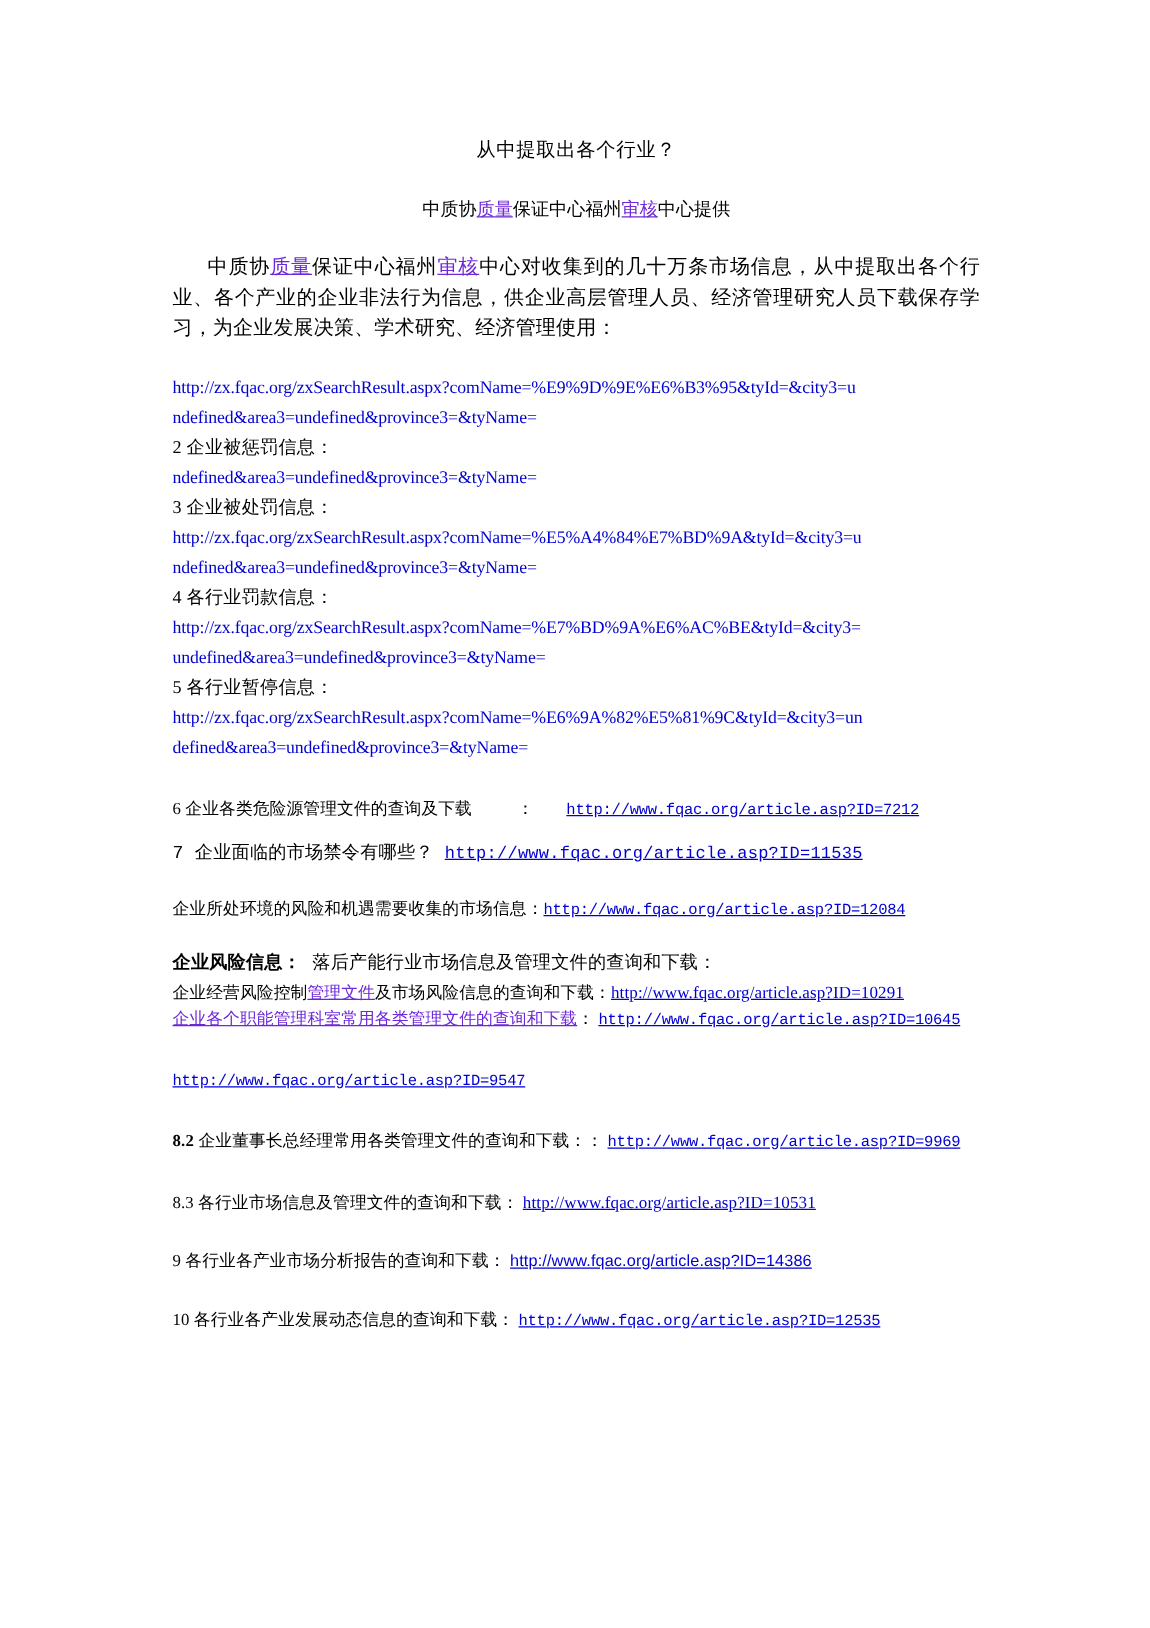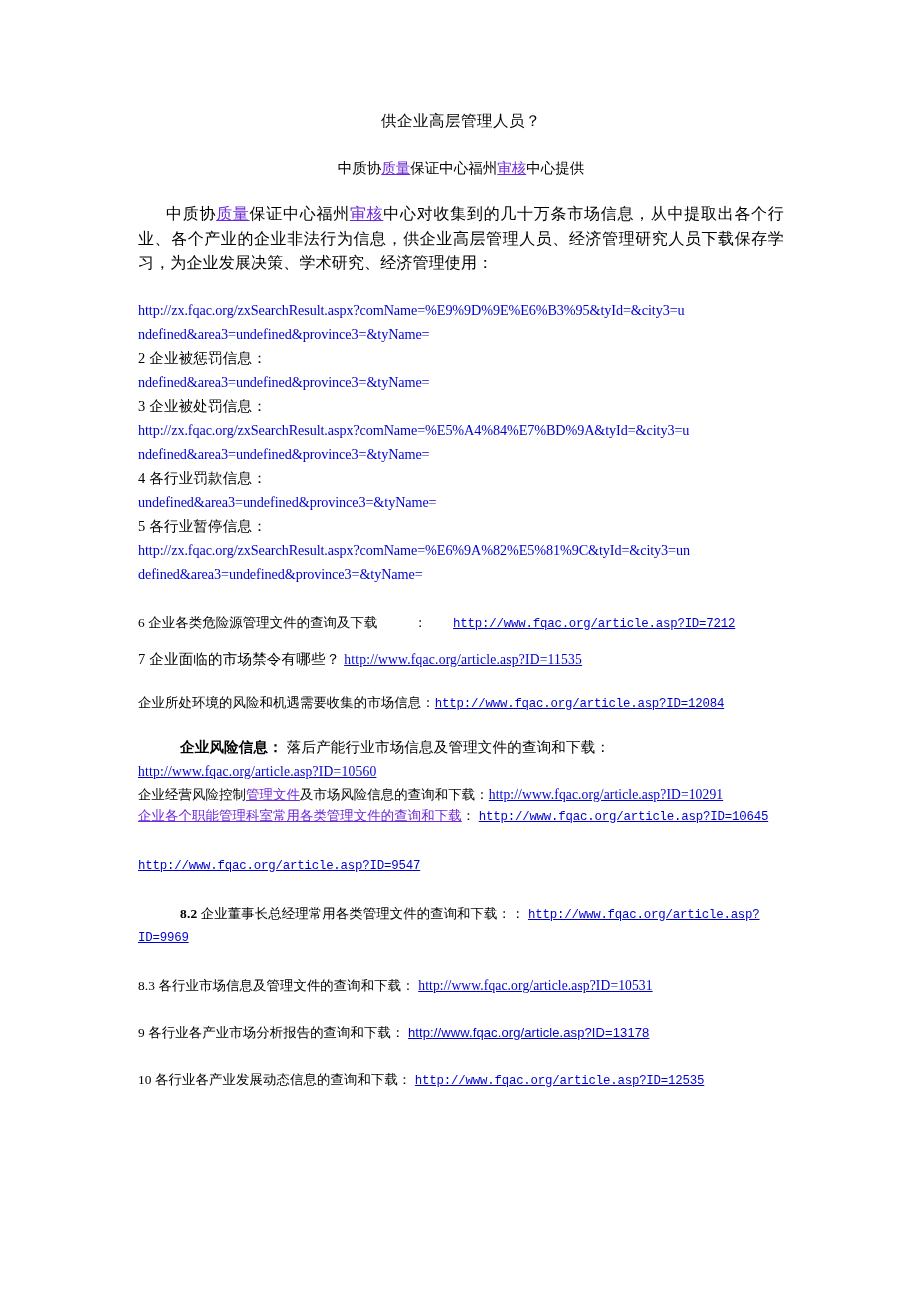--- a/index.html
+++ b/index.html
@@ -96,41 +96,42 @@
     font-size: 13.6px;
     color: #0000d0;
     text-decoration: underline;
   }
 
   .row {
     font-size: 14.5px;
     line-height: 24px;
     margin: 0;
     letter-spacing: 0.2px;
+    font-family: Liberation Mono, monospace;
   }
   .row-sm {
     font-size: 13.4px;
     line-height: 21px;
     margin: 0;
     letter-spacing: 0.1px;
   }
-  .bold { font-weight: bold; margin-left: 42px; }
+  .bold { font-weight: bold; }
 
   .gap-wide { display: inline-block; width: 36px; }
   .gap-mid  { display: inline-block; width: 26px; }
 
   .num { letter-spacing: 0.2px; text-align: center; }
 </style>
 </head>
 <body>
 
 <div class="page">
   <div class="content">
 
-    <div class="doc-title">供企业高层管理人员？</div>
+    <div class="doc-title">从中提取出各个行业？</div>
 
     <div class="doc-subtitle">
       <span>中质协</span><span class="lnk-inline">质量</span><span>保证中心福州</span><span class="lnk-inline">审核</span><span>中心提供</span>
     </div>
 
     <div class="intro">
       <span>中质协</span><span class="lnk-inline">质量</span><span>保证中心福州</span><span class="lnk-inline">审核</span><span>中心对收集到的几十万条市场信息，从中提取出各个行业、各个产业的企业非法行为信息，供企业高层管理人员、经济管理研究人员下载保存学习，为企业发展决策、学术研究、经济管理使用：</span>
     </div>
 
     <div class="url-serif">
@@ -144,20 +145,21 @@
       </div>
 
     <div class="item-label">3  企业被处罚信息：</div>
     <div class="url-serif">
         <span class="seg">http://zx.fqac.org/zxSearchResult.aspx?comName=%E5%A4%84%E7%BD%9A&amp;tyId=&amp;city3=u</span>
         <span class="seg">ndefined&amp;area3=undefined&amp;province3=&amp;tyName=</span>
       </div>
 
     <div class="item-label">4  各行业罚款信息：</div>
     <div class="url-serif">
+        <span class="seg">http://zx.fqac.org/zxSearchResult.aspx?comName=%E7%BD%9A%E6%AC%BE&amp;tyId=&amp;city3=</span>
         <span class="seg">undefined&amp;area3=undefined&amp;province3=&amp;tyName=</span>
       </div>
 
     <div class="item-label">5  各行业暂停信息：</div>
     <div class="url-serif">
         <span class="seg">http://zx.fqac.org/zxSearchResult.aspx?comName=%E6%9A%82%E5%81%9C&amp;tyId=&amp;city3=un</span>
         <span class="seg">defined&amp;area3=undefined&amp;province3=&amp;tyName=</span>
       </div>
 
     <div class="spacer-lg"></div>
@@ -176,23 +178,20 @@
 
     <div class="row-sm">
       <span>企业所处环境的风险和机遇需要收集的市场信息：</span><span class="mono">http://www.fqac.org/article.asp?ID=12084</span>
     </div>
 
     <div class="spacer-md"></div>
 
     <div class="row">
       <span class="bold">企业风险信息：</span> <span>落后产能行业市场信息及管理文件的查询和下载：</span>
     </div>
-    <div class="row">
-      <span class="serif-url">http://www.fqac.org/article.asp?ID=10560</span>
-    </div>
     <div class="row-sm">
       <span>企业经营风险控制</span><span class="lnk-inline">管理文件</span><span>及市场风险信息的查询和下载：</span><span class="serif-url">http://www.fqac.org/article.asp?ID=10291</span>
     </div>
     <div class="row-sm">
       <span class="lnk-inline">企业各个职能管理科室常用各类管理文件的查询和下载</span><span>：</span> <span class="mono">http://www.fqac.org/article.asp?ID=10645</span>
     </div>
 
     <div class="spacer-lg"></div>
 
     <div class="row-sm">
@@ -207,21 +206,21 @@
 
     <div class="spacer-lg"></div>
 
     <div class="row-sm">
       <span>8.3  各行业市场信息及管理文件的查询和下载：</span> <span class="serif-url">http://www.fqac.org/article.asp?ID=10531</span>
     </div>
 
     <div class="spacer-lg"></div>
 
     <div class="row-sm">
-      <span>9  各行业各产业市场分析报告的查询和下载：</span> <span class="sans-url">http://www.fqac.org/article.asp?ID=13178</span>
+      <span>9  各行业各产业市场分析报告的查询和下载：</span> <span class="sans-url">http://www.fqac.org/article.asp?ID=14386</span>
     </div>
 
     <div class="spacer-lg"></div>
 
     <div class="row-sm">
       <span>10  各行业各产业发展动态信息的查询和下载：</span> <span class="mono">http://www.fqac.org/article.asp?ID=12535</span>
     </div>
 
   </div>
 </div>

